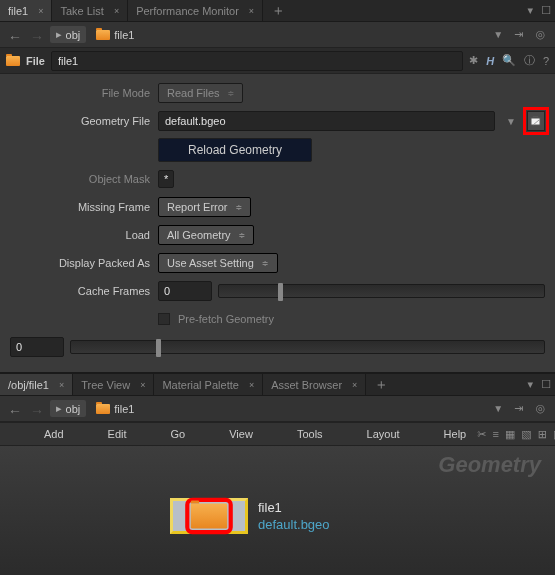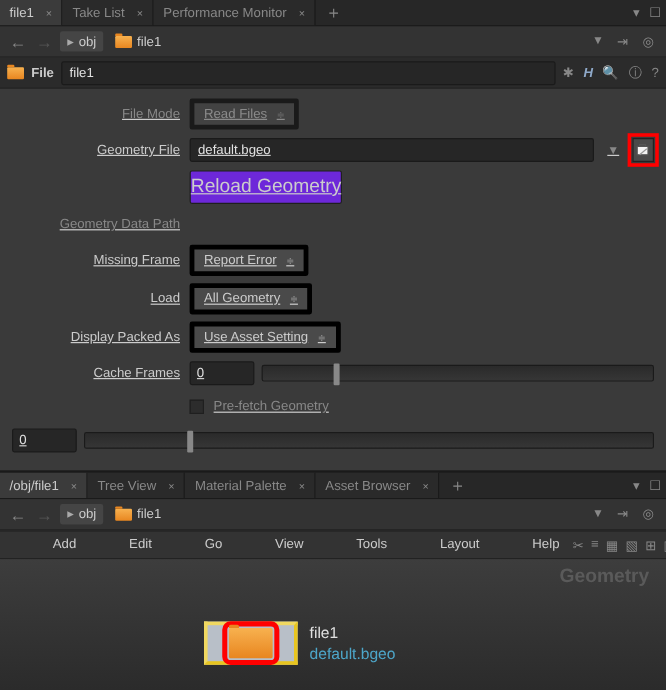--- a/index.html
+++ b/index.html
@@ -21,41 +21,41 @@
   .iconbtn{display:inline-flex;align-items:center;justify-content:center;color:var(--text-dim);padding:0 4px;cursor:pointer;}
   .pane-toolbar{display:flex;align-items:center;gap:4px;background:#333;height:26px;padding:0 6px;border-bottom:1px solid #222;}
   .arrow{color:var(--text-dim);font-size:14px;padding:0 2px;cursor:pointer;}
   .path-chunk{background:#454545;padding:2px 6px;border-radius:2px;display:inline-flex;align-items:center;gap:4px;cursor:pointer;}
   .node-chunk{display:inline-flex;align-items:center;gap:4px;padding:2px 6px;cursor:pointer;}
   .folder-ico{width:14px;height:10px;background:linear-gradient(#f7b14f,#e88620);border-radius:1px;position:relative;display:inline-block;}
   .folder-ico::before{content:"";position:absolute;top:-2px;left:0;width:6px;height:2px;background:#e88620;border-radius:1px 1px 0 0;}
   .title-row{display:flex;align-items:center;gap:6px;background:#2b2b2b;height:26px;padding:0 6px;border-bottom:1px solid #222;justify-content:space-between;}
   .title-input{flex:1;background:#262626;color:var(--text-bright);border:1px solid #1a1a1a;padding:3px 6px;font-size:11px;border-radius:2px;}
   .right-icons{display:flex;gap:8px;align-items:center;color:var(--text-dim);}
-  .param-area{background:#3a3a3a;padding:8px 10px 14px 10px;display:flex;flex-direction:column;gap:6px;text-decoration:underline;}
+  .param-area{background:#3a3a3a;padding:8px 10px 14px 10px;display:flex;flex-direction:column;gap:6px;}
   .row{display:flex;align-items:center;gap:8px;min-height:22px;}
   .label{width:140px;text-align:right;color:var(--text-dim);font-size:11px;}
   .label.bright{color:var(--text);}
   .field{flex:1;background:#262626;border:1px solid #1a1a1a;color:var(--text-bright);padding:3px 6px;font-size:11px;border-radius:2px;}
-  .drop{background:#4a4a4a;border:4px solid #000000;color:var(--text);padding:3px 8px;font-size:11px;border-radius:2px;display:inline-flex;align-items:center;gap:8px;cursor:pointer;}
+  .drop{background:#4a4a4a;border:1px solid #000000;color:var(--text);padding:3px 8px;font-size:11px;border-radius:2px;display:inline-flex;align-items:center;gap:8px;cursor:pointer;}
   .drop .tri{font-size:8px;color:#999;}
-  .btn{background:#6d28d9;border:1px solid #1f1f1f;color:var(--text);padding:4px 0;font-size:16px;border-radius:2px;cursor:pointer;}
+  .btn{background:#0f172a;border:1px solid #1f1f1f;color:var(--text);padding:4px 29px;font-size:12px;border-radius:2px;cursor:pointer;}
   .checkbox{width:12px;height:12px;border:1px solid #1f1f1f;background:#2c2c2c;display:inline-block;}
   .slider-wrap{flex:1;display:flex;align-items:center;gap:6px;}
   .num{width:54px;background:#262626;border:1px solid #1a1a1a;color:var(--text-bright);padding:3px 5px;font-size:11px;border-radius:2px;}
   .slider{flex:1;height:14px;background:linear-gradient(#2a2a2a,#363636);border:1px solid #1a1a1a;border-radius:2px;position:relative;}
   .slider .knob{position:absolute;left:18%;top:-2px;width:5px;height:18px;background:#888;border-radius:1px;}
   .file-browse{border:1px solid #222;background:#4a4a4a;width:18px;height:20px;display:inline-flex;align-items:center;justify-content:center;cursor:pointer;}
   .redbox{outline:3px solid var(--highlight);outline-offset:1px;}
   .menu-bar{display:flex;align-items:center;gap:10px;background:#333;height:24px;padding:0 10px;border-top:1px solid #222;border-bottom:1px solid #222;}
   .menu-bar .mi{color:var(--text);cursor:pointer;margin-left:34px;}
   .menu-bar .icons{margin-left:auto;display:flex;gap:4px;color:var(--text-dim);}
   .menu-bar .icons span{cursor:pointer;padding:0 1px;}
   .network{flex:1;background:linear-gradient(#3d3d3d,#2b2b2b);position:relative;}
-  .net-title{position:absolute;right:14px;top:6px;font-size:16px;font-weight:bold;color:#5a5a5a;}
+  .net-title{position:absolute;right:14px;top:6px;font-size:22px;font-weight:bold;color:#5a5a5a;font-style:italic;}
   .node{position:absolute;left:170px;top:52px;display:flex;align-items:center;gap:10px;}
   .node-body{width:78px;height:36px;background:#b8bfc8;border:3px solid var(--yellow);border-top-color:#f0d860;border-left-color:#f0d860;position:relative;display:flex;align-items:center;justify-content:center;}
   .node-body .folder-ico{width:26px;height:18px;transform:scale(1.2);}
   .node-body::before{content:"";position:absolute;left:-12px;top:-14px;width:100px;height:64px;border-radius:50%;background:radial-gradient(circle at 50% 45%,#4aa4e0 0%,#3a8ec8 60%,transparent 62%);z-index:-1;}
   .node-labels{display:flex;flex-direction:column;gap:2px;}
   .node-name{color:var(--text-bright);font-size:13px;}
   .node-file{color:var(--accent);font-size:13px;}
   .down-pane{display:flex;flex-direction:column;flex:1;border-top:2px solid #1a1a1a;}
   svg{display:block;}
   .dropdown-tri{color:#888;font-size:10px;padding:0 3px;}
@@ -132,21 +132,22 @@
             <path d="M3 3V1.5h5V3" stroke="#555" fill="none"></path>
             <path d="M3 10l6-5" stroke="#999"></path>
           </svg>
       </span>
     </div>
     <div class="row">
       <span class="label"></span>
       <button class="btn">Reload Geometry</button>
     </div>
     <div class="row">
-      <span class="label">Geometry Data Path</span>
+      <span class="label">Object Mask</span>
+      <span class="field" style="flex:0 0 14px;padding:2px 5px">*</span>
     </div>
     <div class="row">
       <span class="label bright">Missing Frame</span>
       <span class="drop">
         <span>Report Error</span>
           <span class="tri">≑</span>
       </span>
     </div>
     <div class="row">
       <span class="label bright">Load</span>

